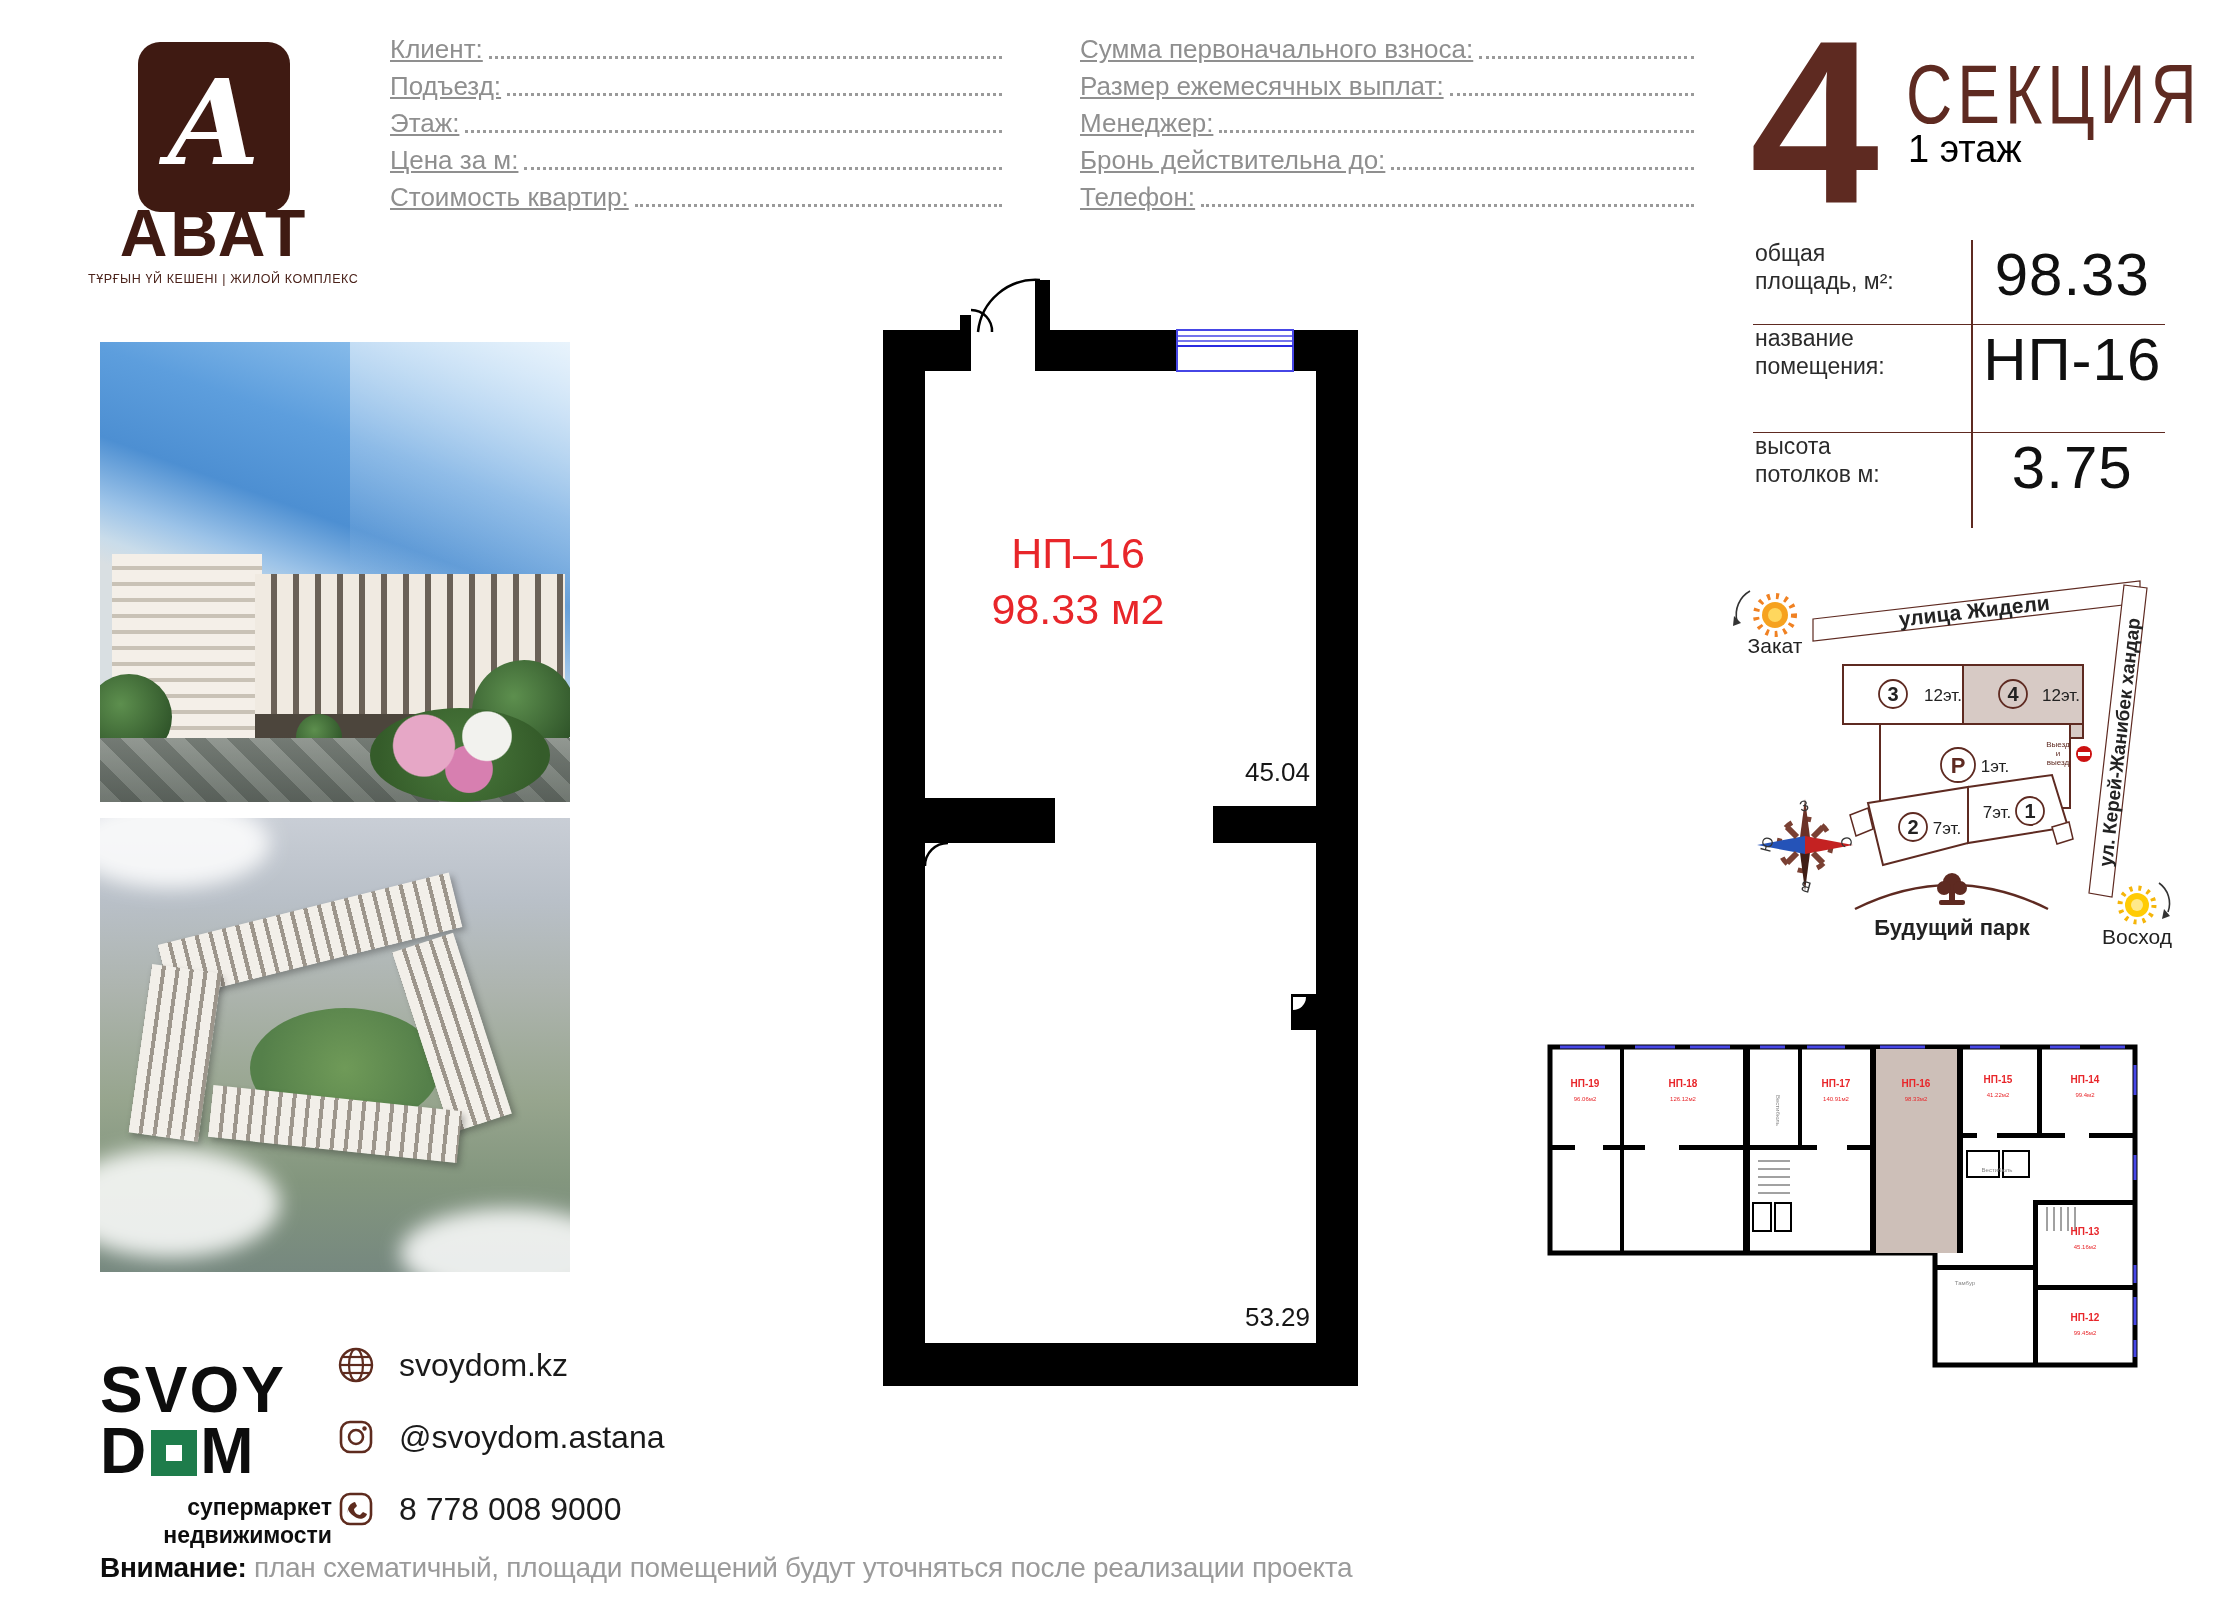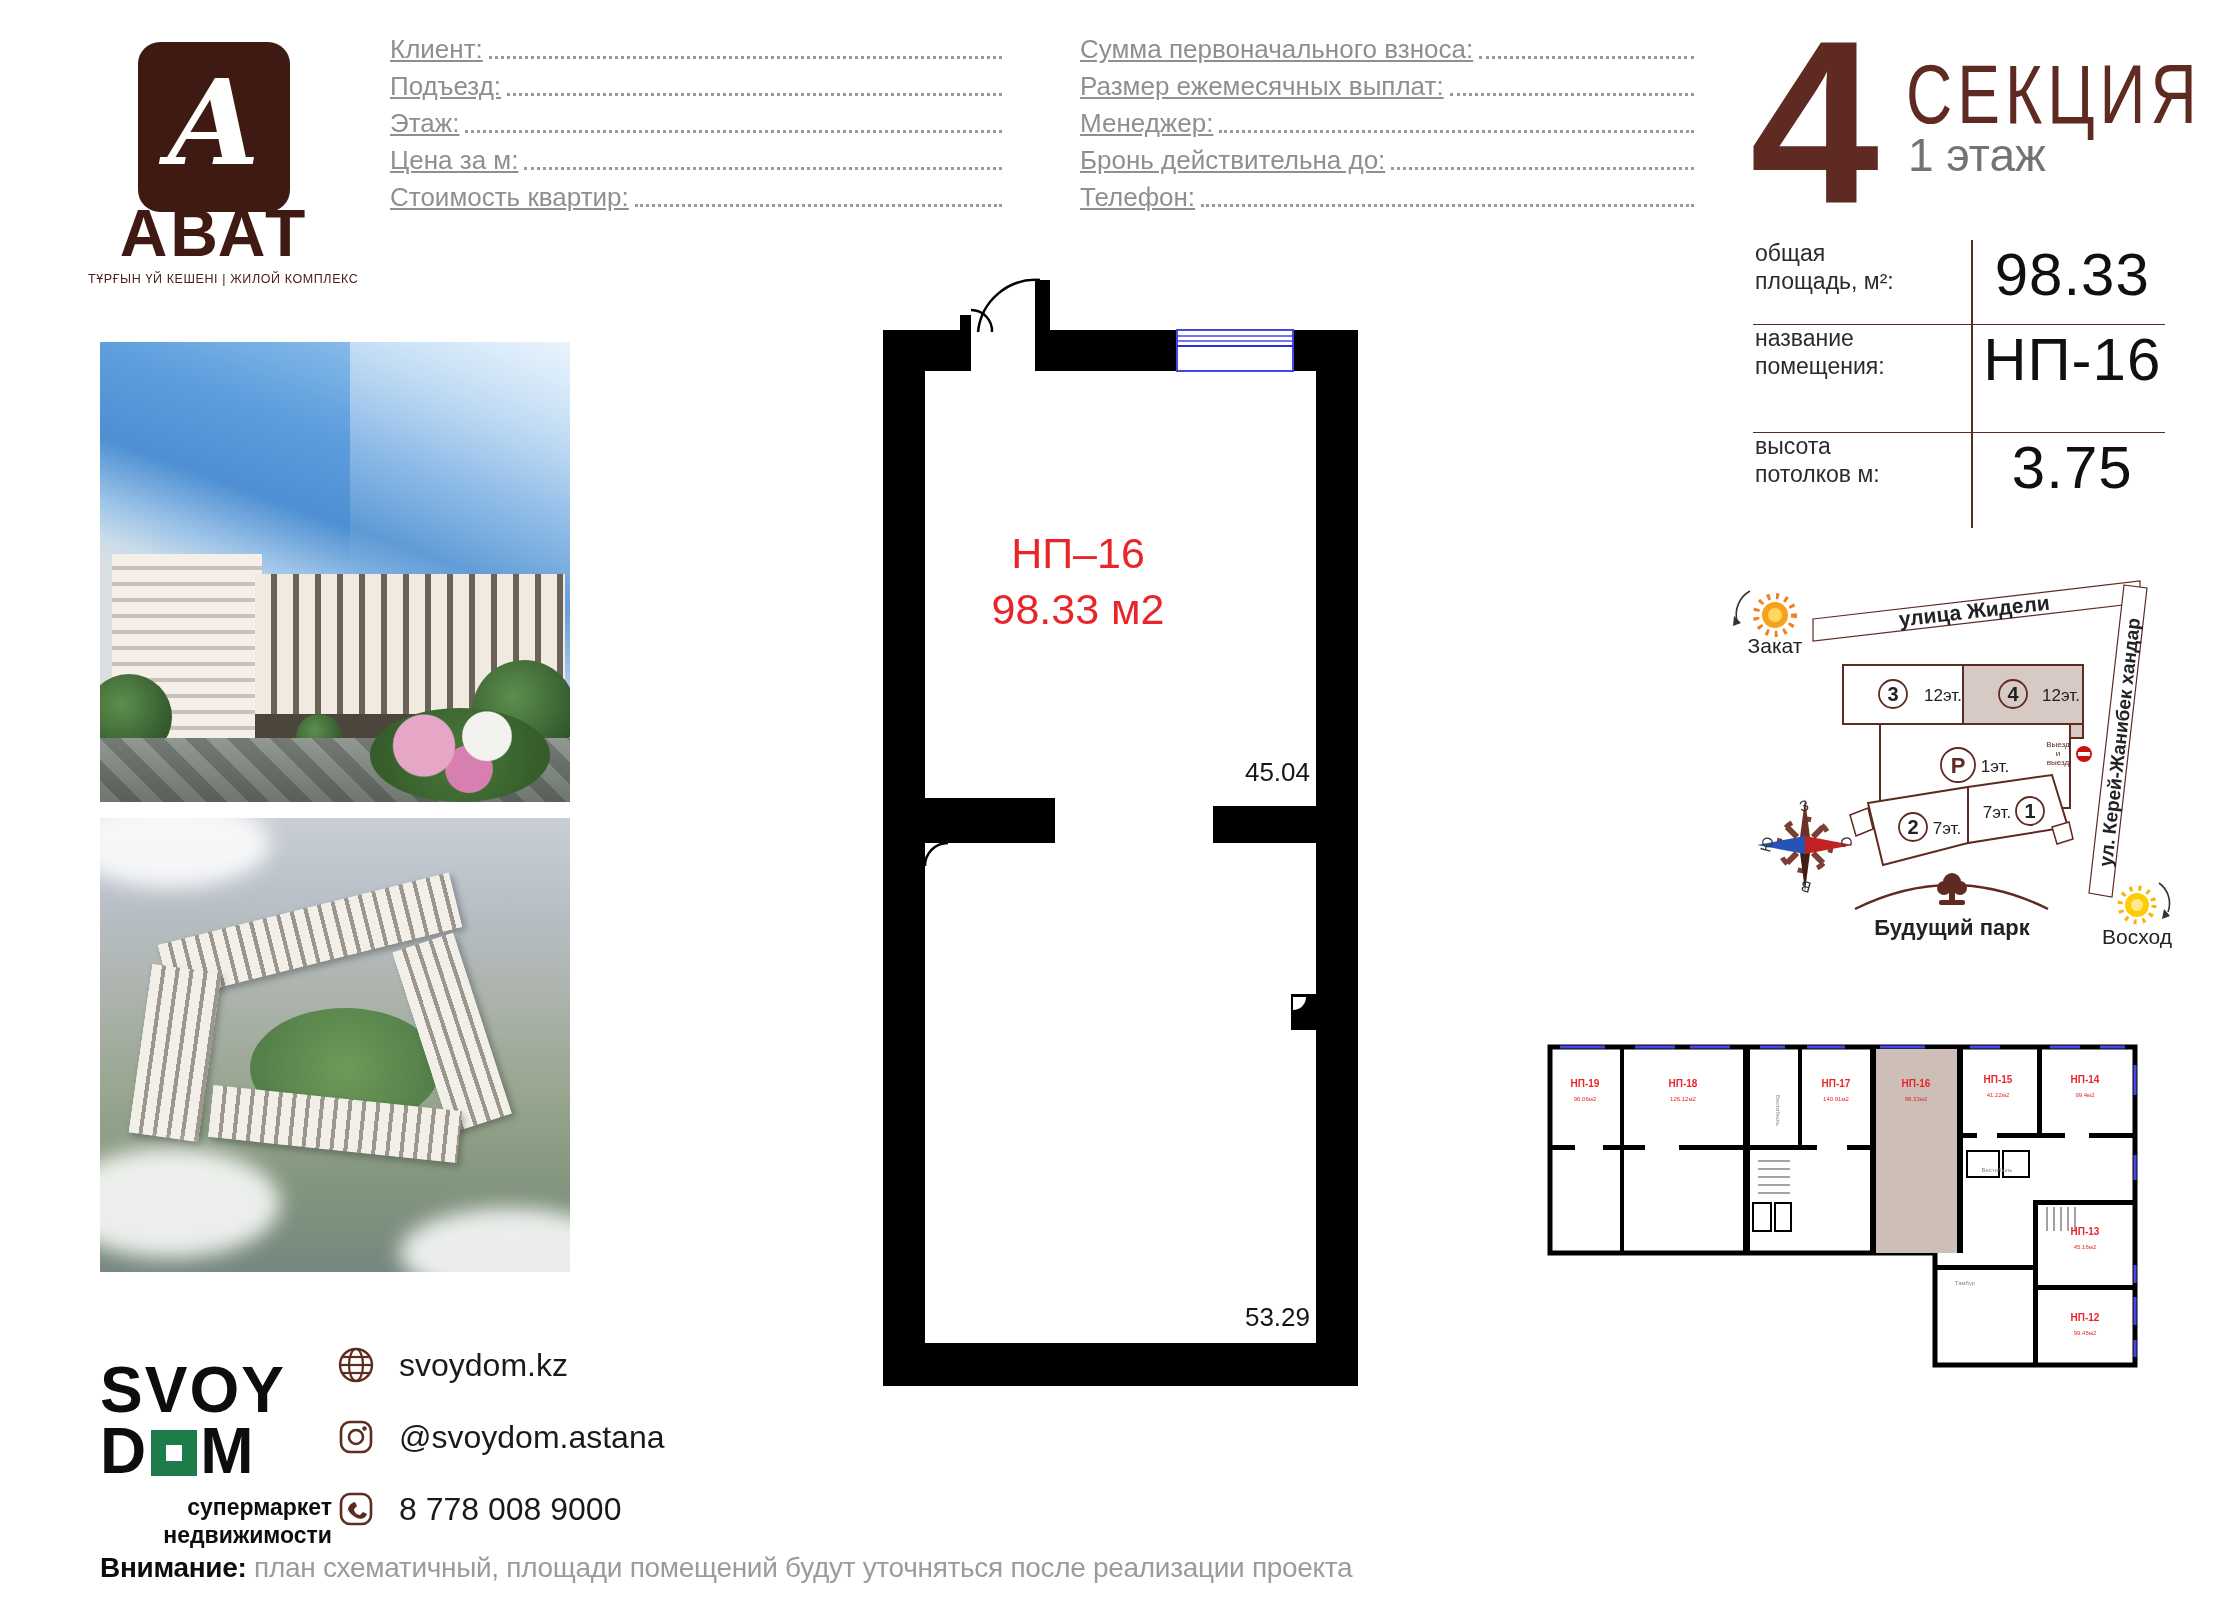--- a/index.html
+++ b/index.html
@@ -21,21 +21,21 @@
   .form-col.c1{left:390px;top:28px;width:612px;}
   .form-col.c2{left:1080px;top:28px;width:614px;}
   .form-row{display:flex;align-items:flex-end;height:37px;font-size:26px;color:#8F8F8F;text-decoration:underline;}
   .form-row .lbl{white-space:nowrap;}
   .form-row .dots{flex:1;border-bottom:3px dotted #9a9a9a;margin:0 0 6px 6px;}
 
   
   .sec-num{left:1750px;top:28px;width:160px;font-size:232px;font-weight:700;color:#5E2A21;line-height:.82;letter-spacing:-4px;}
   .sec-word{left:1906px;top:46px;color:#5E2A21;font-size:64px;font-weight:400;letter-spacing:5px;}
   .sec-word span{display:inline-block;transform:scaleY(1.3);transform-origin:top;}
-  .sec-floor{left:1908px;top:128px;font-size:46px;color:#737373;}
+  .sec-floor{left:1908px;top:128px;font-size:38px;color:#000000;}
 
   
   .info-table{left:1753px;top:240px;width:412px;height:288px;}
   .info-vline{position:absolute;left:218px;top:0;bottom:0;width:1.5px;background:#5E2A21;}
   .info-row{position:absolute;left:0;width:412px;height:96px;display:flex;align-items:flex-start;gap:16px;}
   .info-row.r1{top:0;}
   .info-row.r2{top:84px;border-top:1.5px solid #5E2A21;}
   .info-row.r3{top:192px;border-top:1.5px solid #5E2A21;}
   .info-lbl{width:218px;font-size:23px;color:#2b2b2b;line-height:1.2;padding-left:2px;}
   .info-val{width:194px;text-align:center;font-size:60px;font-weight:300;color:#101010;letter-spacing:1px;}

